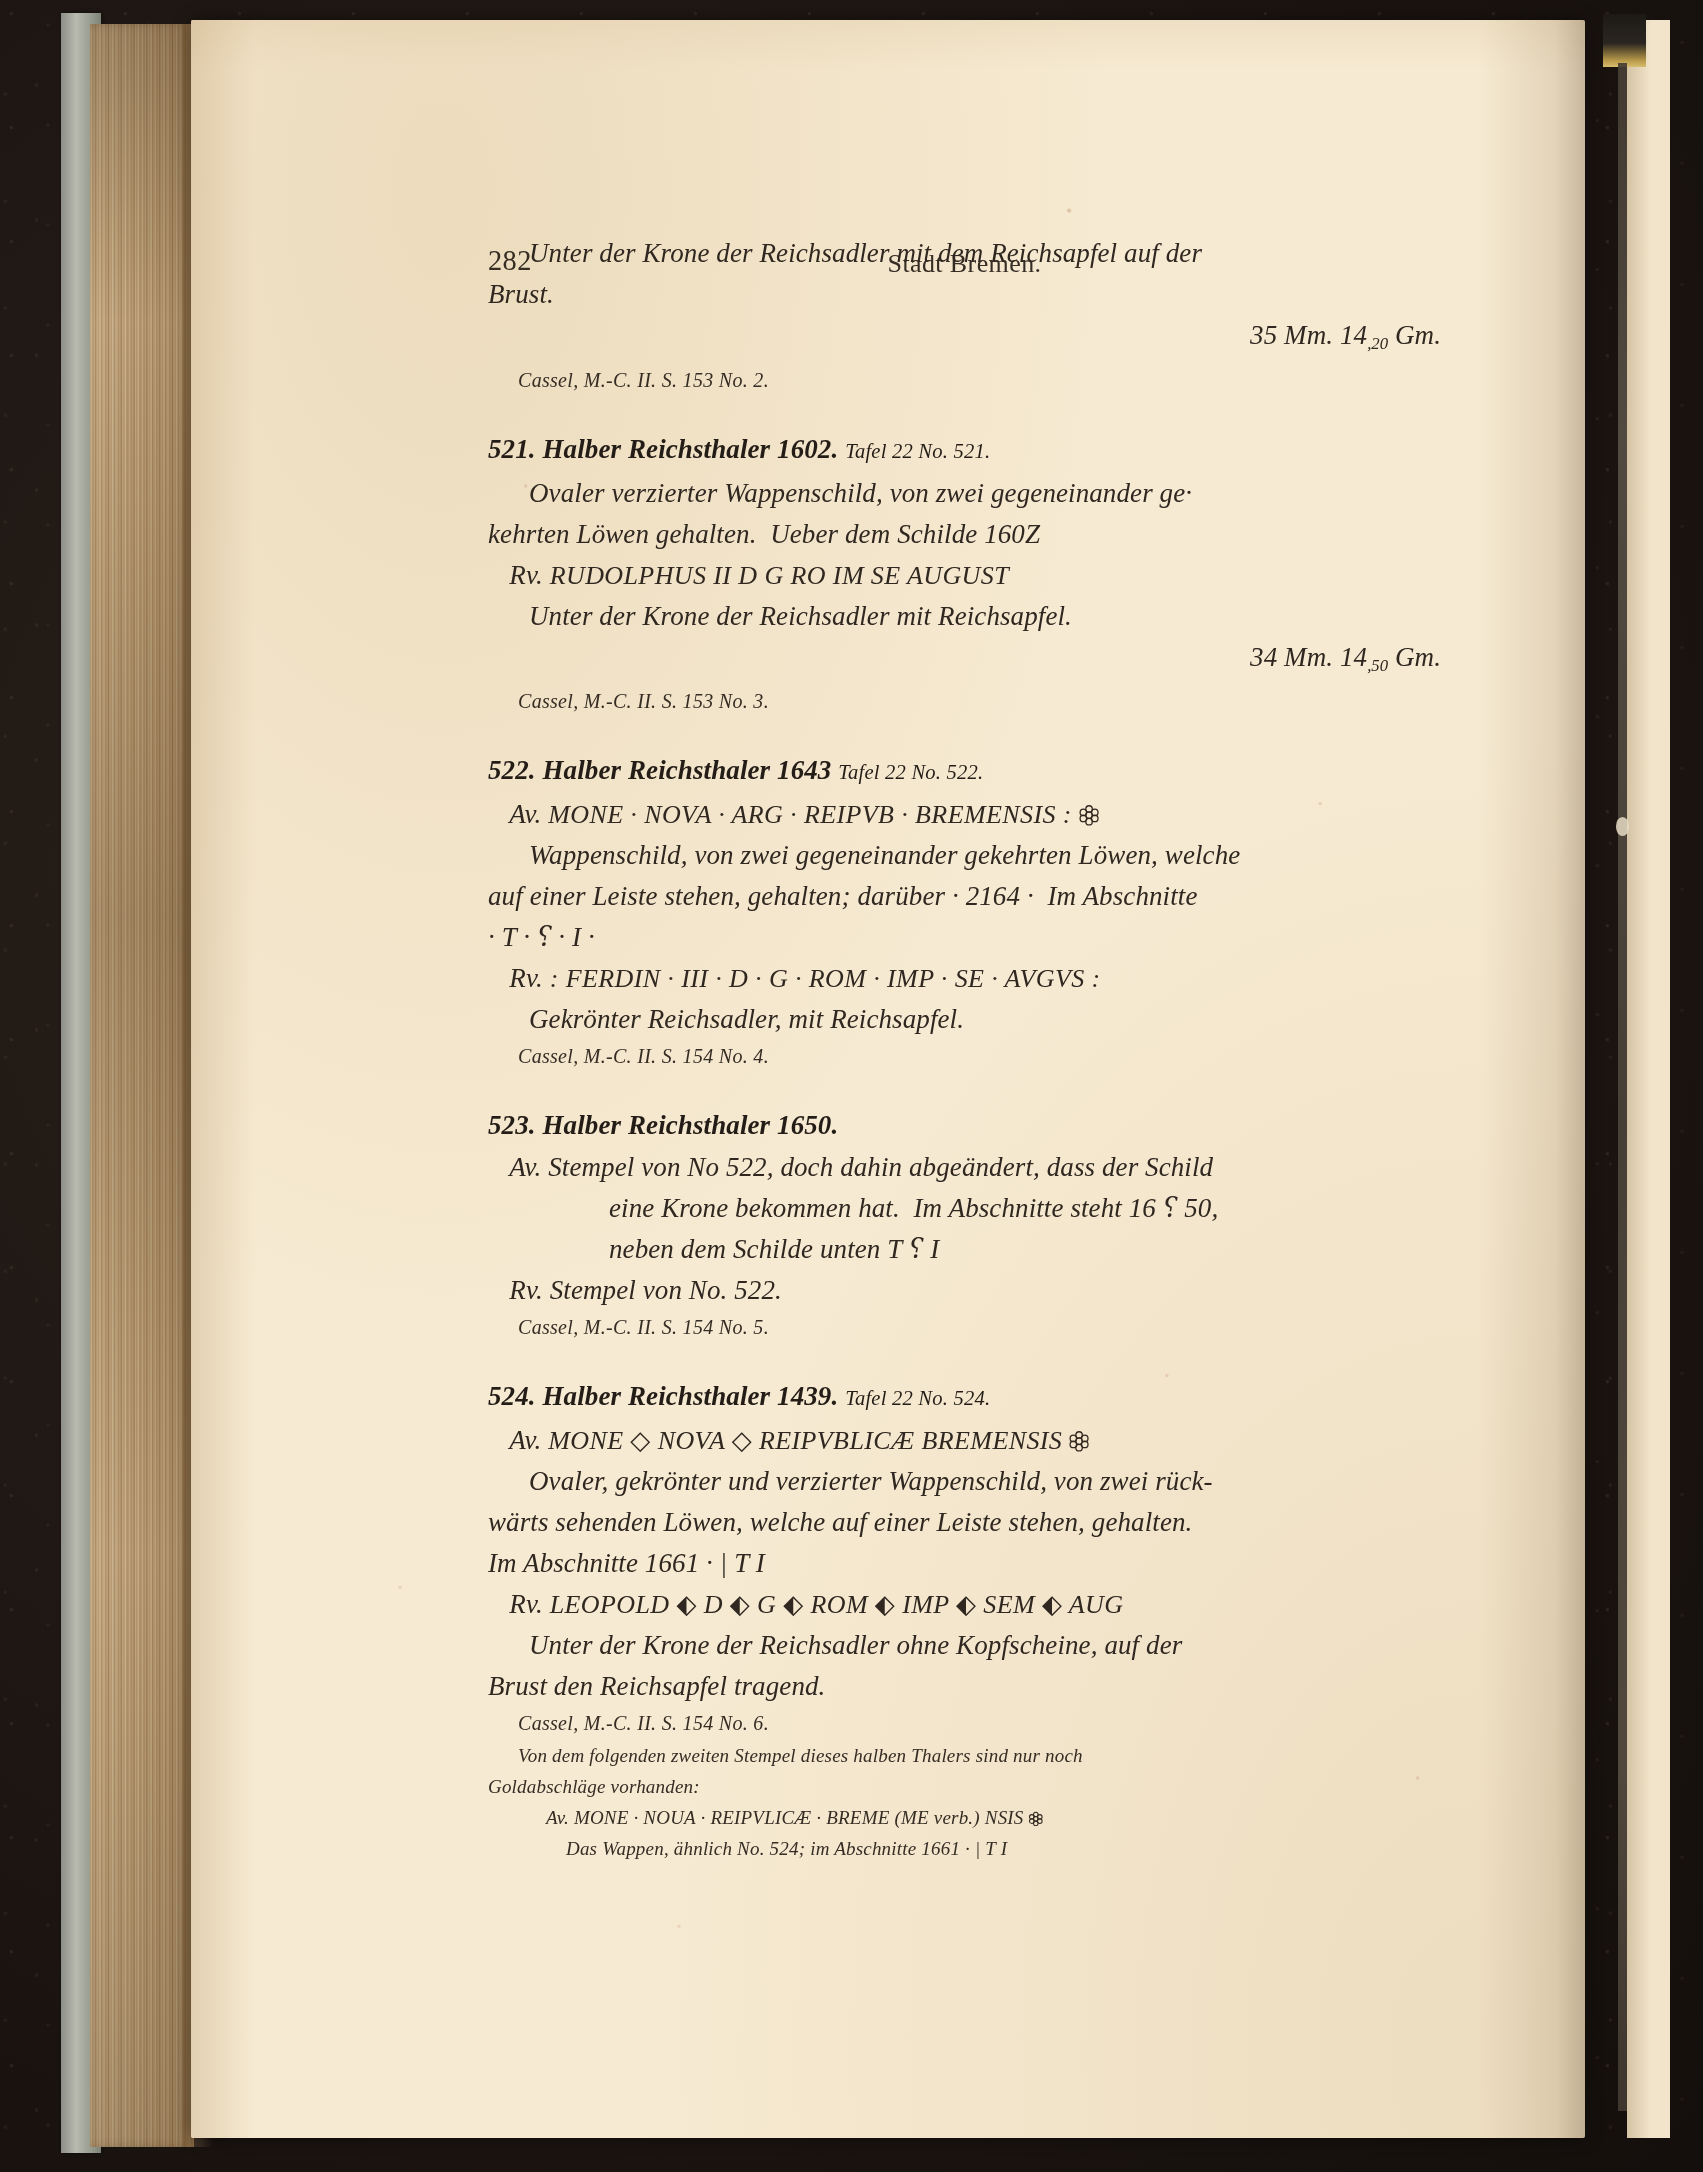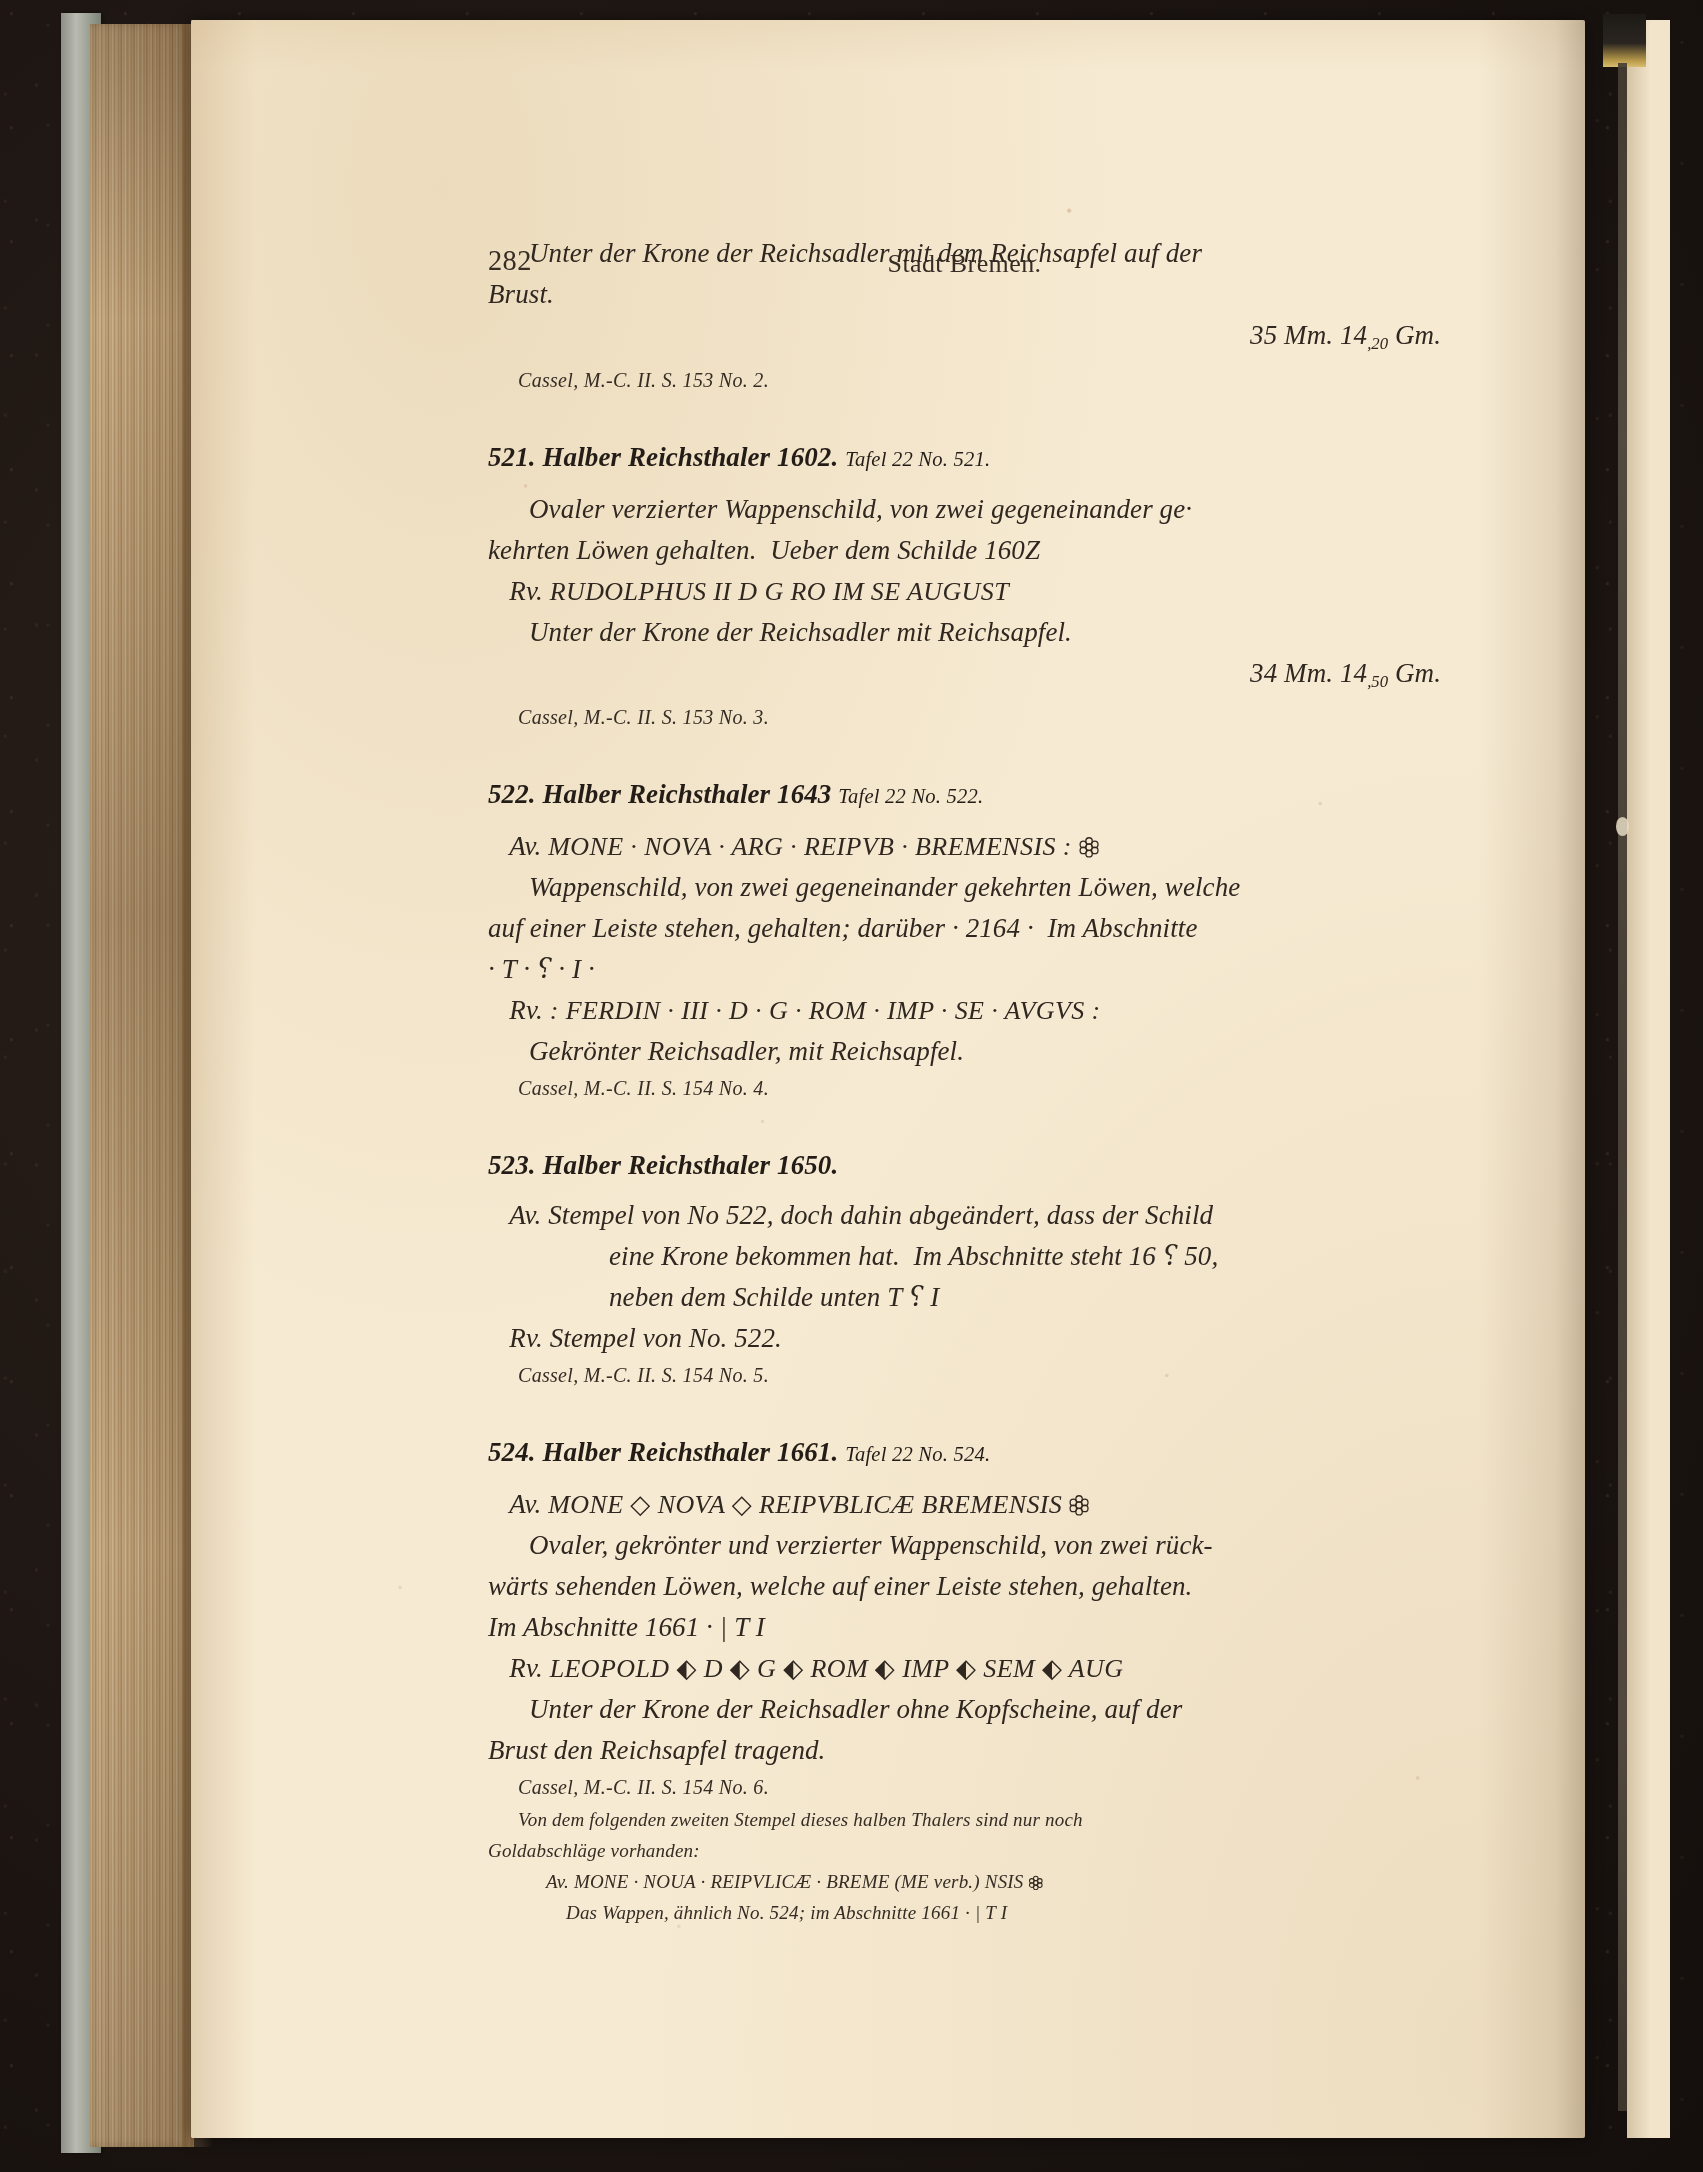--- a/index.html
+++ b/index.html
@@ -222,21 +222,21 @@
     white-space: pre-wrap;
     color: #2f2720;
   }
   .ln.ind1 { text-indent: 0; padding-left: 41px; }
   .ln.ind2 { padding-left: 21.3px; }
   .ln.ind3 { padding-left: 78px; text-align: right; }
   .ln.ind4 { padding-left: 121px; }
 
   .entry-head {
     font-size: 27px;
-    line-height: 60px;
+    line-height: 44px;
     font-weight: bold;
     letter-spacing: 0.1px;
     color: #241d17;
   }
   .entry-head .plate {
     font-weight: normal;
     font-size: 20.6px;
     letter-spacing: 0.2px;
   }
   .entry-head .yr { font-weight: bold; }
@@ -351,21 +351,21 @@
         <div class="ln ind2"><span>Av.</span> <span>Stempel von No 522, doch dahin abgeändert, dass der Schild</span></div>
         <div class="ln ind4">eine Krone bekommen hat.  Im Abschnitte steht 16 ⸮ 50,</div>
         <div class="ln ind4">neben dem Schilde unten T ⸮ I</div>
         <div class="ln ind2"><span>Rv.</span> <span>Stempel von No. 522.</span></div>
         <div class="cite">Cassel, M.-C. II. S. 154 No. 5.</div>
       </div>
 
       <div class="gap-m"></div>
 
       <div class="blk">
-        <div class="entry-head"><span>524.</span> <span>Halber Reichsthaler</span> <span class="yr">1661.</span> <span class="plate">Tafel 22 No. 524.</span></div>
+        <div class="entry-head"><span>524.</span> <span>Halber Reichsthaler</span> <span class="yr">1439.</span> <span class="plate">Tafel 22 No. 524.</span></div>
         <div class="ln ind2"><span>Av.</span> <span class="caps">MONE ◇ NOVA ◇ REIPVBLICÆ BREMENSIS</span><span class="rosette"><svg viewBox="0 0 24 24">
                 <g fill="none" stroke="#32281f" stroke-width="1.4">
                   <circle cx="12" cy="12" r="3.5"></circle>
                   <circle cx="12" cy="5.4" r="3.5"></circle>
                   <circle cx="18.2" cy="9.1" r="3.5"></circle>
                   <circle cx="18.2" cy="15.6" r="3.5"></circle>
                   <circle cx="12" cy="19.2" r="3.5"></circle>
                   <circle cx="5.8" cy="15.6" r="3.5"></circle>
                   <circle cx="5.8" cy="9.1" r="3.5"></circle>
                 </g>

